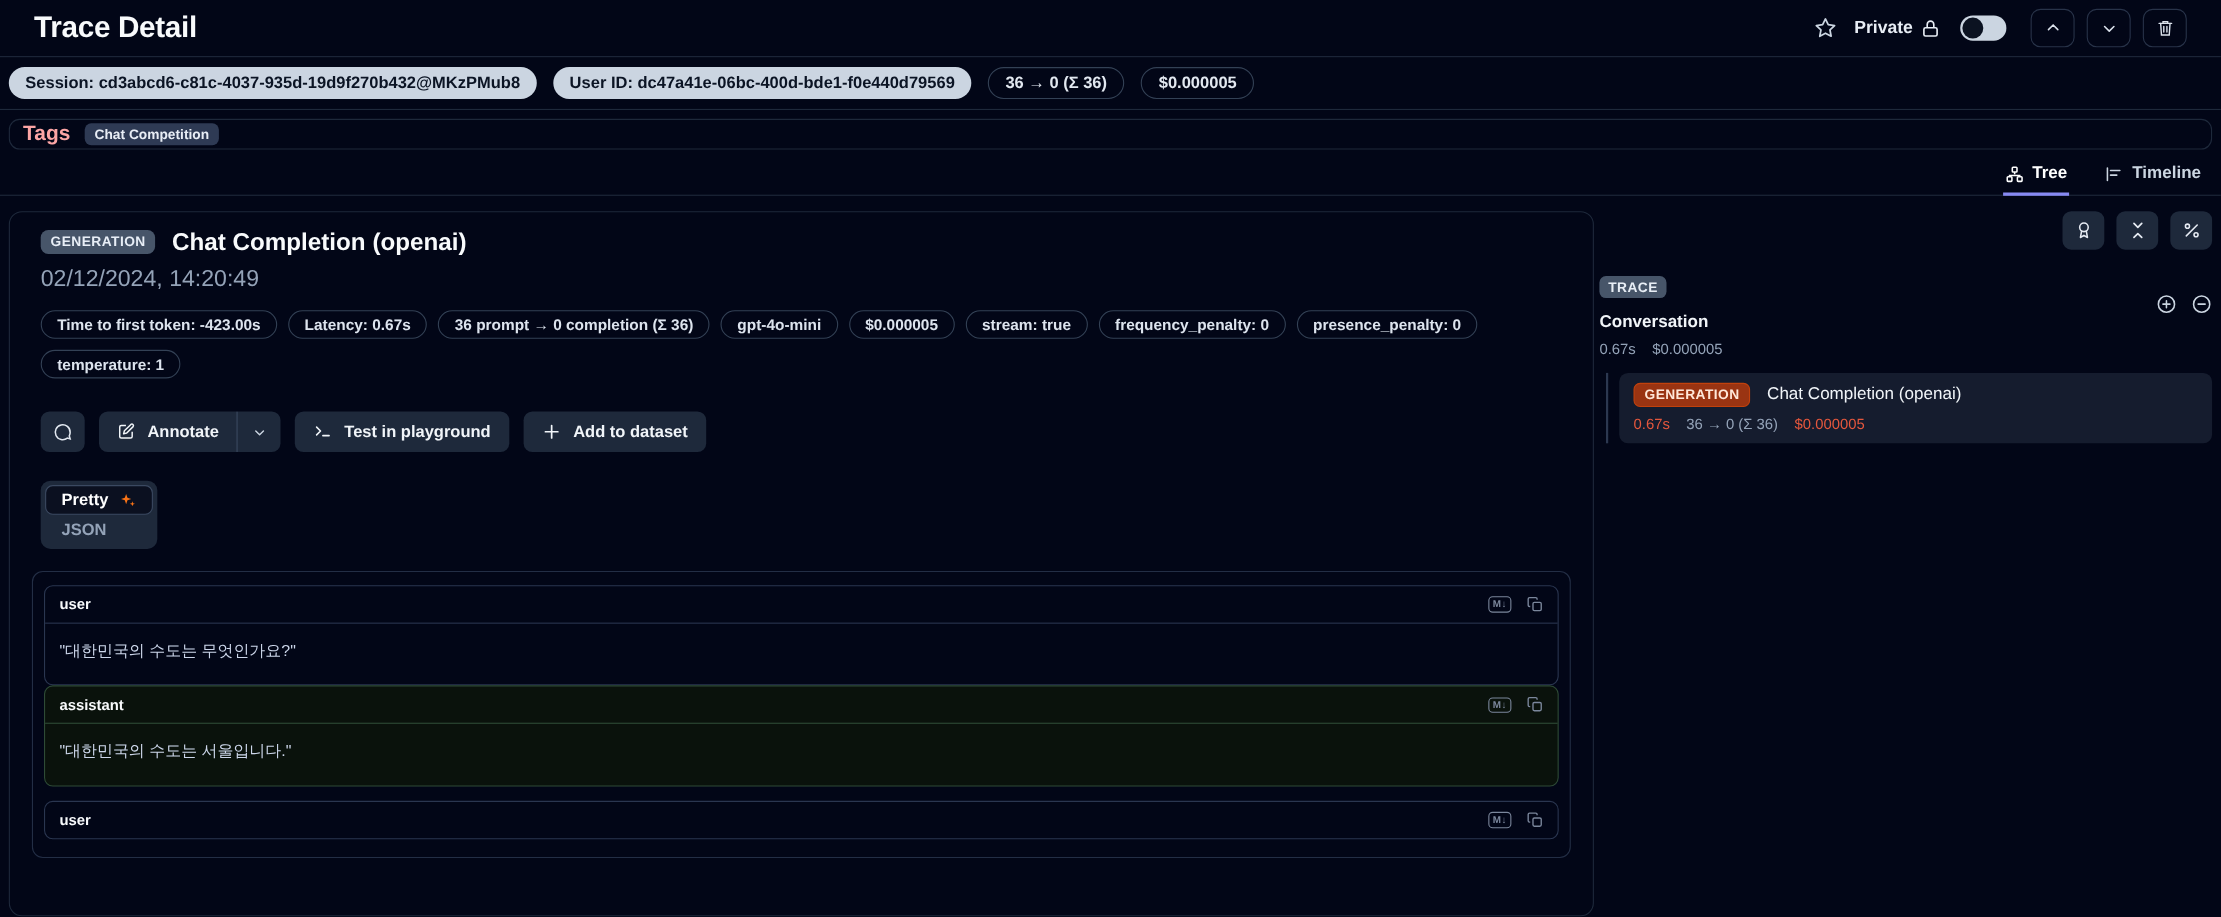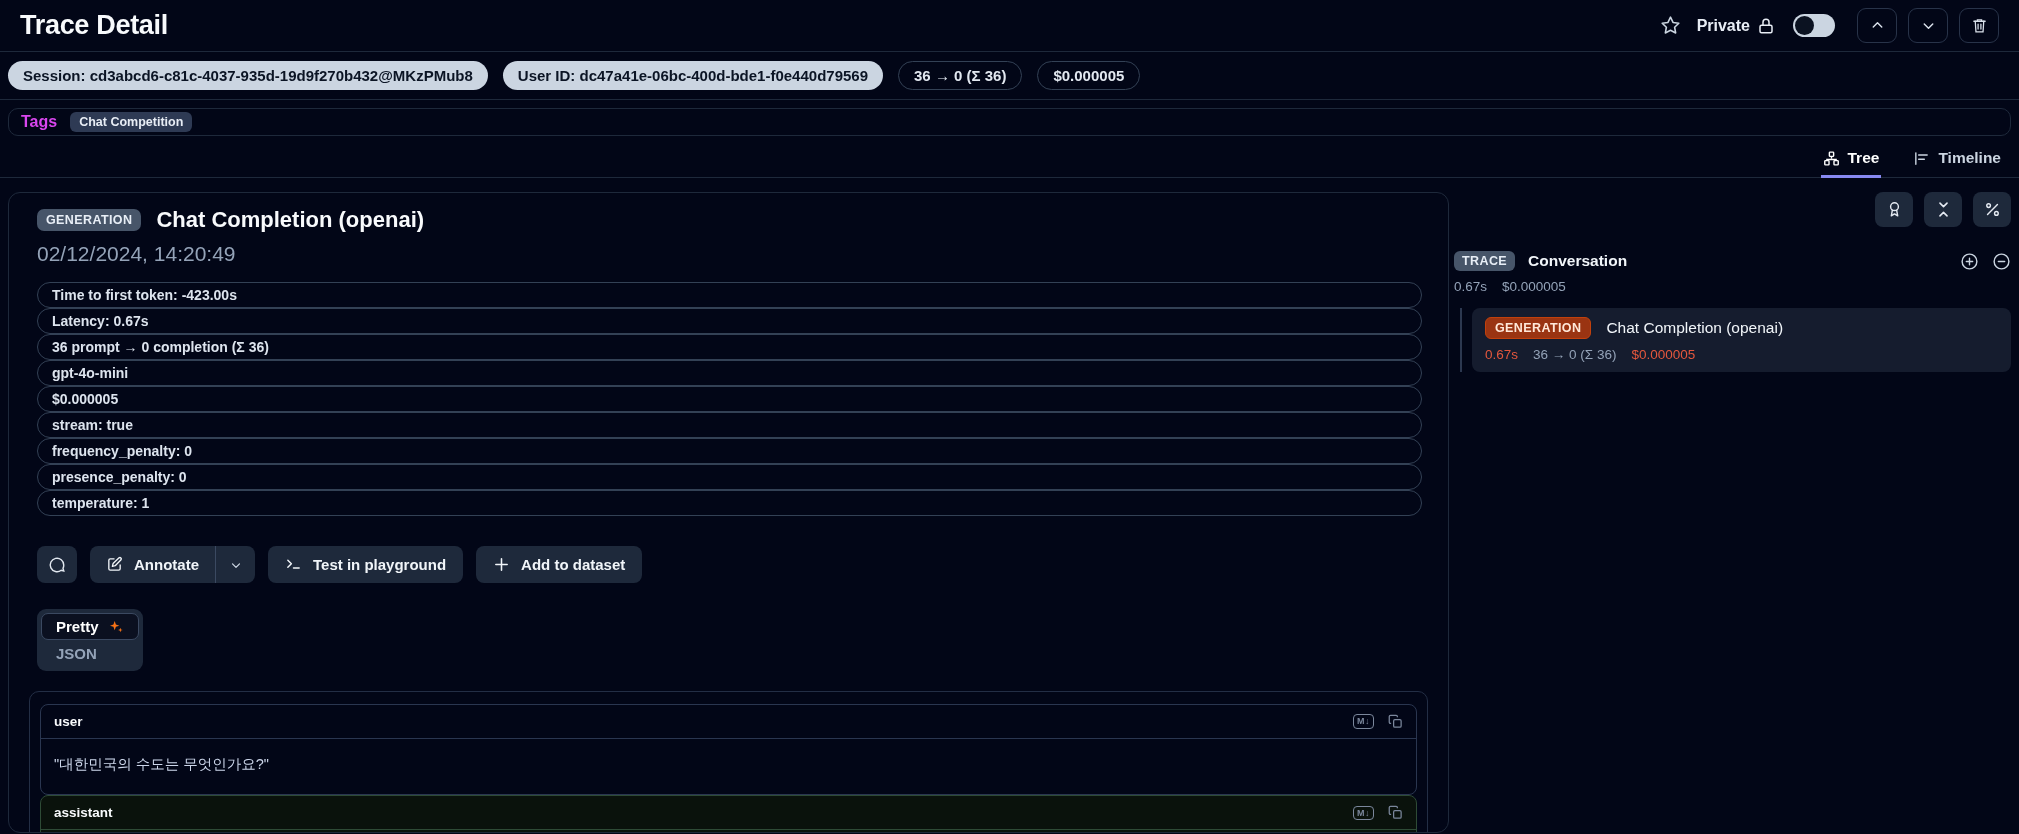--- a/index.html
+++ b/index.html
@@ -9,21 +9,21 @@
     color: #f8fafc;
     font-family: "Liberation Sans", "DejaVu Sans", sans-serif;
     font-size: 15px;
   }
   svg { display: block; }
 
   
   .top-header {
     height: 52px;
     display: flex; align-items: center; justify-content: space-between;
-    padding: 0 20px;
+    padding: 0 31px;
     border-bottom: 1px solid #1e293b;
   }
   .page-title { font-size: 27px; font-weight: 700; letter-spacing: -0.3px; }
   .header-actions { display: flex; align-items: center; gap: 16px; }
   .icon-plain { background: none; border: none; color: #cbd5e1; cursor: pointer; display: flex; align-items: center; }
   .private-wrap { display: flex; align-items: center; gap: 7px; font-weight: 700; font-size: 16px; color: #e8edf5; }
   .toggle {
     width: 42px; height: 23px; border-radius: 999px; background: #cbd5e1;
     position: relative; border: none; cursor: pointer; margin-left: 2px;
   }
@@ -50,21 +50,21 @@
   .badge-outline {
     border: 1px solid #334155; color: #e2e8f0; font-weight: 700; font-size: 15px;
     padding: 5px 15px; border-radius: 999px; white-space: nowrap; background: transparent;
   }
 
   
   .tags-bar {
     margin: 8px 8px 7px; border: 1px solid #1e293b; border-radius: 10px;
     min-height: 28px; display: flex; align-items: center; gap: 13px; padding: 2px 12px;
   }
-  .tags-label { font-size: 16px; font-weight: 700; color: #d946ef; }
+  .tags-label { font-size: 19px; font-weight: 700; color: #fca5a5; }
   .tag-chip {
     background: #2e3a54; color: #e8edf5; font-size: 12.5px; font-weight: 700;
     padding: 3px 9px; border-radius: 6px; cursor: pointer;
   }
 
   
   .view-tabs {
     display: flex; justify-content: flex-end; gap: 30px;
     padding: 0 16px; border-bottom: 1px solid #1e293b;
   }
@@ -93,21 +93,21 @@
 
   .gen-section { padding: 14px 26px 0 28px; }
   .gen-title-row { display: flex; align-items: center; gap: 15px; }
   .type-badge {
     background: #475569; color: #e8eef6; font-size: 12.5px; font-weight: 700;
     padding: 4px 9px; border-radius: 7px; letter-spacing: 0.4px;
   }
   .gen-title { font-size: 22px; font-weight: 700; }
   .gen-timestamp { margin-top: 9px; color: #94a3b8; font-size: 21px; }
 
-  .param-row { display: flex; flex-wrap: wrap; margin-top: 16px; flex-direction: column; }
+  .param-row { display: flex; flex-wrap: wrap; gap: 10px; margin-top: 16px; }
   .param-row + .param-row { margin-top: 12px; }
   .param-badge {
     border: 1px solid #334155; color: #dde4ee; font-weight: 700; font-size: 14px;
     padding: 4px 14px; border-radius: 999px; white-space: nowrap;
   }
 
   .actions-row { display: flex; align-items: center; gap: 13px; margin-top: 30px; }
   .sq-btn {
     width: 40px; height: 37px; background: #1e293b; border: none; border-radius: 8px;
     color: #e2e8f0; display: flex; align-items: center; justify-content: center; cursor: pointer;
@@ -155,21 +155,21 @@
   .hide-history { text-align: center; padding: 14px 0 12px; font-weight: 700; font-size: 15px; color: #f1f5f9; cursor: pointer; }
 
   
   .right-panel { flex: 1; min-width: 0; padding-right: 0; }
   .tree-toolbar { display: flex; justify-content: flex-end; gap: 11px; }
   .tool-btn {
     width: 38px; height: 35px; background: #1e293b; border: none; border-radius: 8px;
     color: #e5eaf2; display: flex; align-items: center; justify-content: center; cursor: pointer;
   }
   .trace-row { margin-top: 24px; display: flex; align-items: center; justify-content: space-between; }
-  .trace-left { display: flex; align-items: center; gap: 13px; cursor: pointer; }
+  .trace-left { display: flex; align-items: flex-start; gap: 13px; cursor: pointer; flex-direction: column; }
   .trace-badge {
     background: #475569; color: #e8eef6; font-size: 12.5px; font-weight: 700;
     padding: 3px 8px; border-radius: 6px; letter-spacing: 0.4px;
   }
   .trace-name { font-size: 15.5px; font-weight: 600; color: #f1f5f9; }
   .trace-row-icons { display: flex; align-items: center; gap: 13px; color: #cbd5e1; }
   .trace-metrics { margin-top: 8px; display: flex; gap: 15px; font-size: 13.5px; color: #94a3b8; }
 
   .tree-children { margin-top: 14px; margin-left: 6px; border-left: 2px solid #2c3850; padding-left: 10px; }
   .tree-node { border-radius: 8px; padding: 9px 13px 10px; cursor: pointer; }

